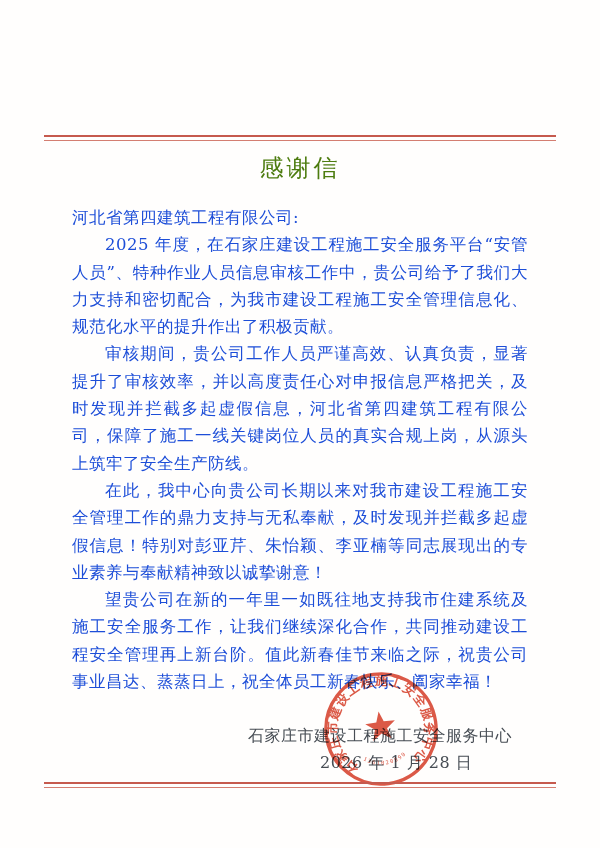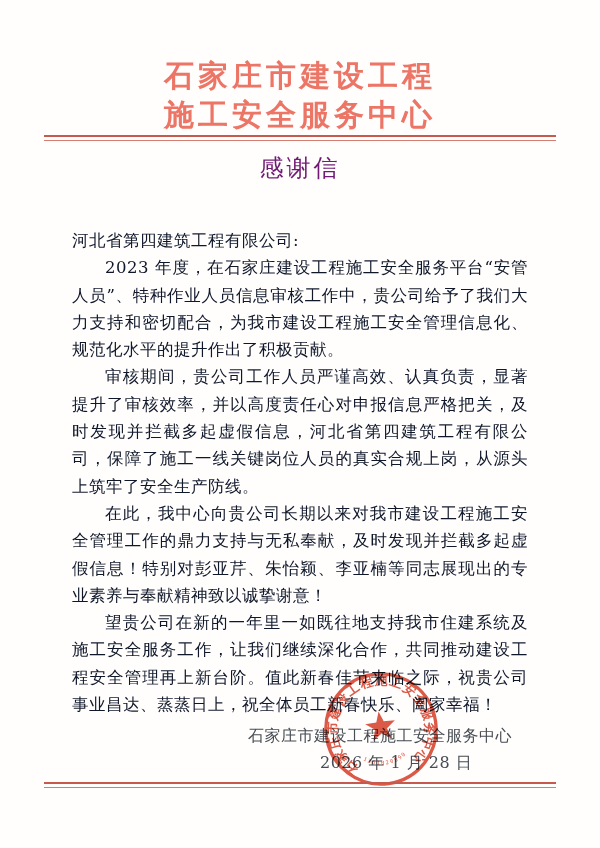--- a/index.html
+++ b/index.html
@@ -25,29 +25,29 @@
     height:3px;
     border-top:2px solid #c65a4e;
     border-bottom:1px solid #d47e71;
   }
   .head-rule{top:135px;}
   .foot-rule{top:782px;}
   
   .letter-title{
     position:absolute;top:152px;left:0;width:100%;
     text-align:center;
-    color:#701a75;
+    color:#4d7c0f;
     font-size:24px;
     letter-spacing:3px;
     font-weight:500;
   }
   
   .letter-body{
-    position:absolute;top:227px;left:72px;right:72px;
-    color:#0f172a;
+    position:absolute;top:204px;left:72px;right:72px;
+    color:#1d4ed8;
     font-size:16.5px;
     line-height:27.3px;
     letter-spacing:0.5px;
     text-align:justify;
   }
   .salutation{margin:0;}
   .letter-body p.para{margin:0;text-indent:2em;}
   
   .signature-org{
     position:absolute;top:726px;right:88px;
@@ -75,32 +75,28 @@
     font-family:"DejaVu Serif","Liberation Serif",serif;}
   .seal-star{fill:#d84b37;}
   .seal-code{fill:#d84b37;font-size:5.5px;letter-spacing:1.5px;
     font-family:"DejaVu Sans Mono","Liberation Mono",monospace;}
 </style>
 </head>
 <body>
 
 <div class="page">
 
-  <div class="letterhead">
-    <div>石家庄市建设工程</div>
-    <div>施工安全服务中心</div>
-  </div>
 
   <div class="head-rule"></div>
 
   <div class="letter-title">感谢信</div>
 
   <div class="letter-body">
     <p class="salutation">河北省第四建筑工程有限公司:</p>
-    <p class="para">2023 年度，在石家庄建设工程施工安全服务平台“安管人员”、特种作业人员信息审核工作中，贵公司给予了我们大力支持和密切配合，为我市建设工程施工安全管理信息化、规范化水平的提升作出了积极贡献。</p>
+    <p class="para">2025 年度，在石家庄建设工程施工安全服务平台“安管人员”、特种作业人员信息审核工作中，贵公司给予了我们大力支持和密切配合，为我市建设工程施工安全管理信息化、规范化水平的提升作出了积极贡献。</p>
     <p class="para">审核期间，贵公司工作人员严谨高效、认真负责，显著提升了审核效率，并以高度责任心对申报信息严格把关，及时发现并拦截多起虚假信息，河北省第四建筑工程有限公司，保障了施工一线关键岗位人员的真实合规上岗，从源头上筑牢了安全生产防线。</p>
     <p class="para">在此，我中心向贵公司长期以来对我市建设工程施工安全管理工作的鼎力支持与无私奉献，及时发现并拦截多起虚假信息！特别对彭亚芹、朱怡颖、李亚楠等同志展现出的专业素养与奉献精神致以诚挚谢意！</p>
     <p class="para">望贵公司在新的一年里一如既往地支持我市住建系统及施工安全服务工作，让我们继续深化合作，共同推动建设工程安全管理再上新台阶。值此新春佳节来临之际，祝贵公司事业昌达、蒸蒸日上，祝全体员工新春快乐、阖家幸福！</p>
   </div>
 
   <div class="signature-org">石家庄市建设工程施工安全服务中心</div>
   <div class="signature-date">2026 年 1 月 28 日</div>
 
   <svg class="seal" viewBox="0 0 120 120" aria-hidden="true">
     <defs>

